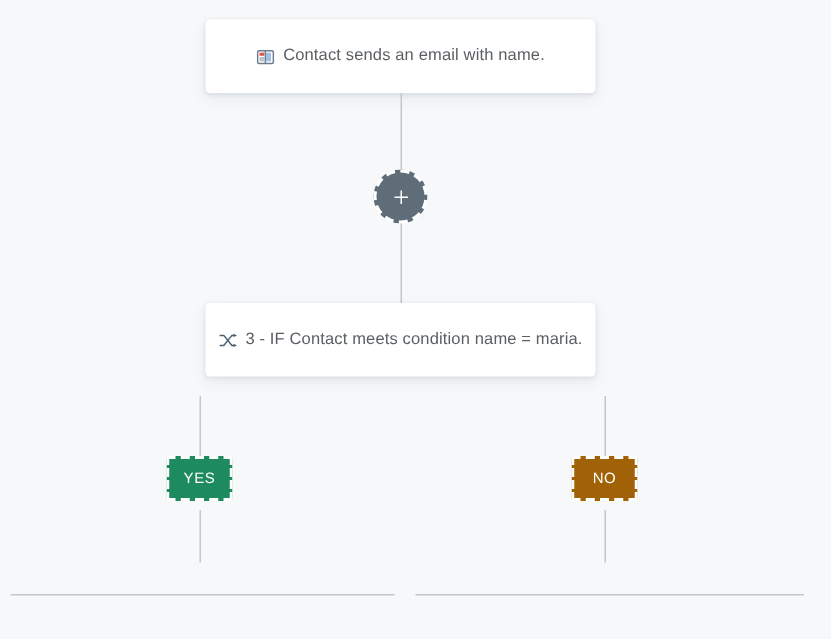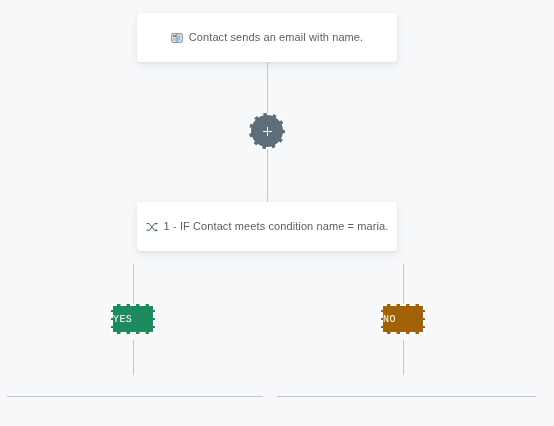--- a/index.html
+++ b/index.html
@@ -153,26 +153,26 @@
 
   
   .branch-badge {
     position: absolute;
     width: 44px;
     height: 30px;
     border: 2px dashed #ffffff;
     box-sizing: border-box;
     display: flex;
     align-items: center;
+    justify-content: center;
     font-size: 10px;
     color: #ffffff;
     letter-spacing: 0.4px;
     cursor: pointer;
     border-radius: 1px;
-    font-family: Liberation Mono, monospace;
   }
   #badge-yes {
     left: 111px;
     top: 304px;
     background: #1e8a5f;
   }
   #badge-no {
     left: 381px;
     top: 304px;
     background: #a16207;
@@ -226,21 +226,21 @@
   <div class="node-card" id="condition-card">
     <div class="card-inner">
       <span class="icon">
         <svg width="12" height="12" viewBox="0 0 12 12" aria-hidden="true">
           <path d="M0.8 2.6 H3.2 L8.6 9.3 H11.2" fill="none" stroke="#4a6070" stroke-width="1" stroke-linecap="round"></path>
           <path d="M0.8 9.3 H3.2 L8.6 2.6 H11.2" fill="none" stroke="#4a6070" stroke-width="1" stroke-linecap="round"></path>
           <path d="M9.6 1.5 L11.4 2.6 L9.6 3.7 Z" fill="#4a6070"></path>
           <path d="M9.6 8.2 L11.4 9.3 L9.6 10.4 Z" fill="#4a6070"></path>
         </svg>
       </span>
-      <span class="node-label">1 - IF Contact meets condition name = maria.</span>
+      <span class="node-label">3 - IF Contact meets condition name = maria.</span>
     </div>
   </div>
 
   <div class="connector-v" id="connector-yes-branch-top"></div>
   <div class="connector-v" id="connector-no-branch-top"></div>
 
   <div class="branch-badge" id="badge-yes">
     <span>YES</span>
   </div>
   <div class="branch-badge" id="badge-no">

